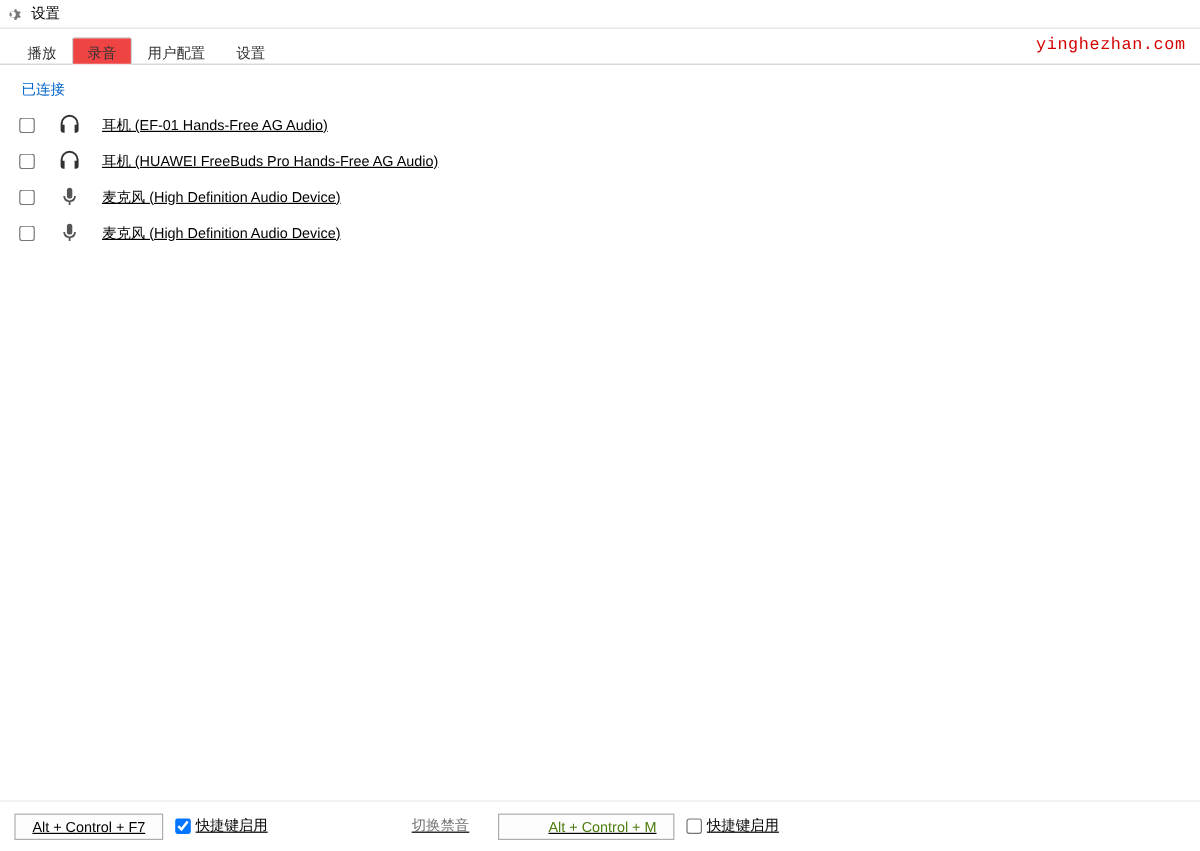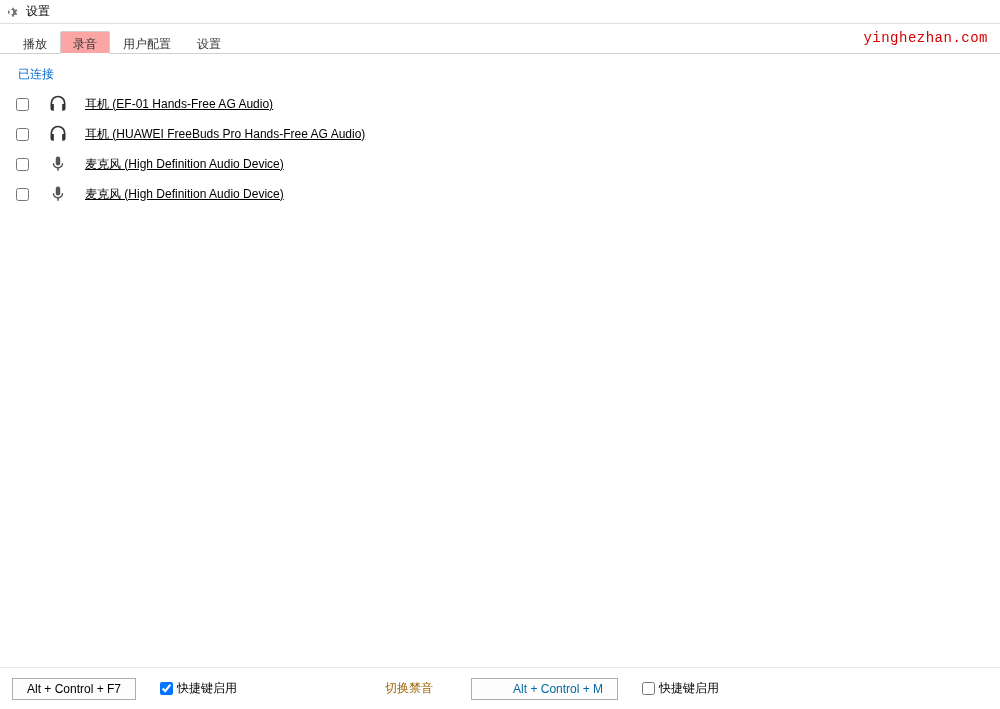--- a/index.html
+++ b/index.html
@@ -43,21 +43,21 @@
       padding: 4px 12px;
       cursor: pointer;
       color: #333;
       border: 1px solid transparent;
       border-bottom: none;
       position: relative;
       top: 1px;
       font-size: 12px;
     }
     .tab.active {
-      background: #fca5a5;
+      background: #ef4444;
       border: 1px solid #d0d0d0;
       border-bottom: 1px solid #fff;
       border-radius: 2px 2px 0 0;
     }
     .content {
       position: absolute;
       top: 54px;
       left: 0;
       right: 0;
       bottom: 42px;
@@ -92,49 +92,50 @@
     .device-label { font-size: 12px; }
     .footer {
       position: absolute;
       bottom: 0;
       left: 0;
       right: 0;
       height: 42px;
       display: flex;
       align-items: center;
       padding: 0 12px;
-      gap: 24px;
+      gap: 10px;
       background: #fff;
       border-top: 1px solid #e8e8e8;
+      text-decoration: underline;
     }
     .hotkey-btn {
       border: 1px solid #adadad;
       background: #fdfdfd;
       padding: 3px 14px;
       font-size: 12px;
       cursor: pointer;
       min-width: 120px;
       text-align: center;
     }
     .hotkey-btn.disabled {
-      color: #0369a1;
+      color: #4d7c0f;
       cursor: default;
       padding-left: 41px;
     }
     .cb-wrap {
       display: flex;
       align-items: center;
       gap: 4px;
     }
     .cb-wrap input[type="checkbox"] {
       width: 13px;
       height: 13px;
     }
     .spacer { flex: 0 0 100px; }
-    .mute-label { margin-right: 14px; color: #a16207; }
+    .mute-label { margin-right: 14px; color: #737373; }
   </style>
 </head>
 <body>
 
 <div class="titlebar">
   <span class="gear">
     <svg viewBox="0 0 16 16">
         <path fill="#777" d="M8 5a3 3 0 100 6 3 3 0 000-6zM14.4 9l1.3.9-.9 1.6-1.5-.5a5.5 5.5 0 01-1.4.8l-.2 1.6H9.9l-.2-1.6a5.5 5.5 0 01-1.4-.8l-1.5.5-.9-1.6L7.2 9a5.5 5.5 0 010-1.6L5.9 6.5l.9-1.6 1.5.5a5.5 5.5 0 011.4-.8L9.9 3h1.8l.2 1.6a5.5 5.5 0 011.4.8l1.5-.5.9 1.6-1.3.9a5.5 5.5 0 010 1.6z" transform="translate(-2.8 0) scale(1)"></path>
       </svg>
   </span>

